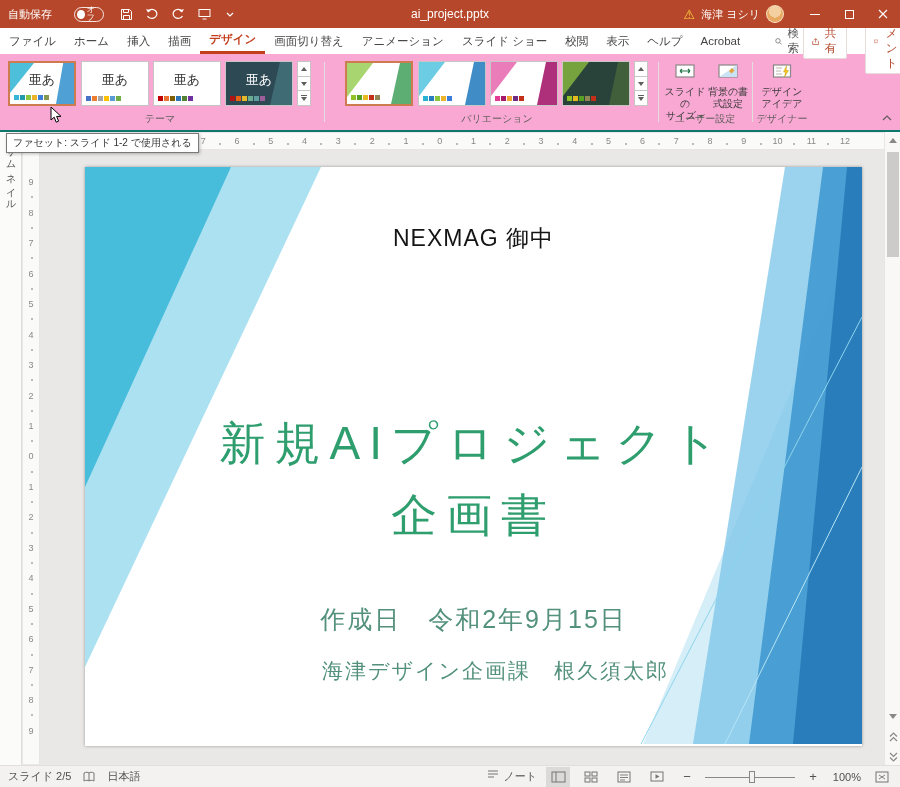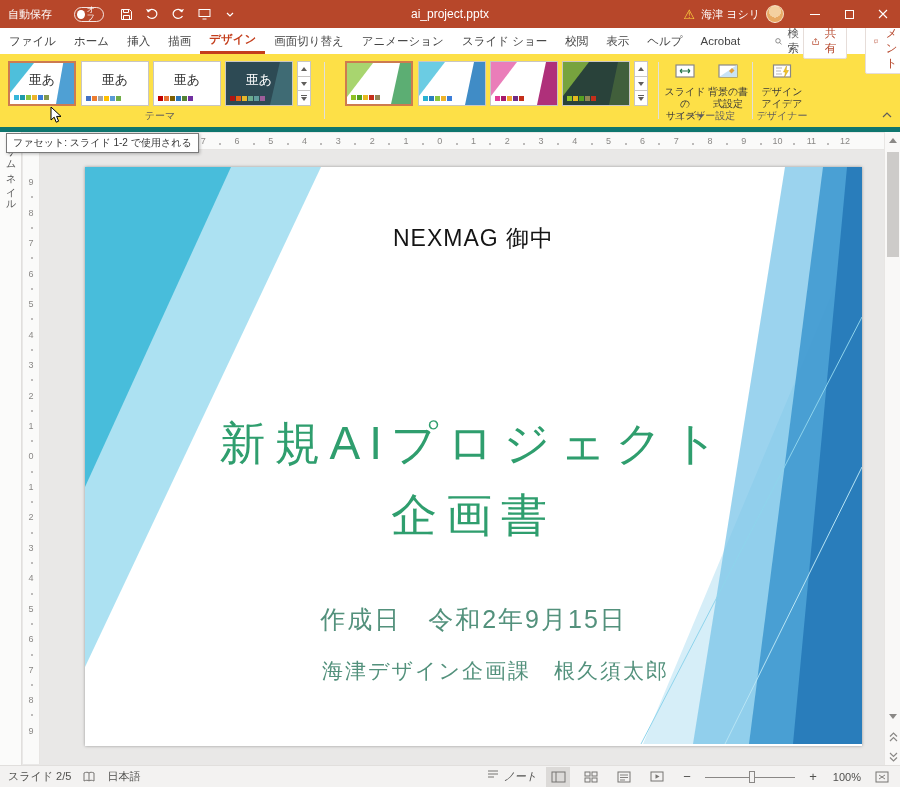--- a/index.html
+++ b/index.html
@@ -26,21 +26,21 @@
 
   
   .tabrow{position:absolute;top:28px;left:0;right:0;height:26px;background:#ffffff;display:flex;align-items:stretch;font-size:11.5px;color:#444;z-index:30;}
   .rtab{display:flex;align-items:center;padding:3px 9px;border:none;background:transparent;font-size:11.5px;color:#444;white-space:nowrap;}
   .rtab.selected{color:var(--tab-accent);border-bottom:3px solid var(--tab-accent);font-weight:bold;padding-top:3px;}
   .search-box{display:flex;align-items:center;gap:5px;margin-left:26px;color:#555;}
   .tab-actions{margin-left:auto;display:flex;align-items:center;gap:18px;margin-right:0;}
   .action-btn{display:flex;align-items:center;gap:4px;border:1px solid #e6ddd9;background:#fff;color:#b6472c;font-size:11.5px;padding:2px 8px;border-radius:2px;}
 
   
-  .ribbon{position:absolute;top:54px;left:0;right:0;height:78px;background:#fde047;border-bottom:5px solid #0f766e;z-index:20;}
+  .ribbon{position:absolute;top:54px;left:0;right:0;height:78px;background:#f9a8d4;border-bottom:2px solid #0f766e;z-index:20;}
   .thumb{position:absolute;top:7px;width:68px;height:45px;background:#fff;border:1px solid #c8c6c4;}
   .thumb.selected{border:2px solid #cd7b4f;}
   .mini{position:relative;width:100%;height:100%;background:#fff;overflow:hidden;}
   .mini.dark{background:#2d4a54;}
   .mini-text{position:absolute;left:50%;top:42%;transform:translate(-50%,-50%);font-size:13px;color:#333;white-space:nowrap;}
   .mini.dark .mini-text{color:#fff;}
   .mini-swatches{position:absolute;left:4px;bottom:4px;display:flex;gap:1px;}
   .sw{width:5px;height:5px;display:inline-block;}
   .m0-tl{position:absolute;left:0;top:0;width:24px;height:30px;background:var(--facet-cyan);clip-path:polygon(0 0,100% 0,0 100%);opacity:.85;}
   .m0-r{position:absolute;right:0;top:0;width:18px;height:100%;background:var(--facet-blue-mid);clip-path:polygon(40% 0,100% 0,100% 100%,0 100%);opacity:.9;}
@@ -93,21 +93,21 @@
   .scrollbar{position:absolute;right:0;top:132px;bottom:22px;width:16px;background:#f9f8f7;border-left:1px solid #e8e6e4;z-index:8;display:block;}
   .sb-btn{position:absolute;left:0;width:16px;height:17px;background:transparent;border:none;display:flex;align-items:center;justify-content:center;}
   .sb-thumb{position:absolute;left:2px;width:12px;top:20px;height:105px;background:#cdcbc9;}
   .sb-tri-up{width:0;height:0;border-left:4px solid transparent;border-right:4px solid transparent;border-bottom:5px solid #8a8886;}
   .sb-tri-down{width:0;height:0;border-left:4px solid transparent;border-right:4px solid transparent;border-top:5px solid #8a8886;}
 
   
   .statusbar{position:absolute;left:0;right:0;bottom:0;height:22px;background:#f3f2f1;border-top:1px solid #e1dfdd;display:flex;align-items:center;font-size:11px;color:#50504e;z-index:40;padding:0 6px 0 8px;}
   .sb-left{display:flex;align-items:center;gap:12px;}
   .sb-right{margin-left:auto;display:flex;align-items:center;gap:9px;}
-  .notes-btn{display:flex;gap:4px;border:none;background:transparent;font-size:11px;color:#50504e;font-style:italic;}
+  .notes-btn{display:flex;gap:4px;border:none;background:transparent;font-size:11px;color:#50504e;}
   .view-btn{width:24px;height:20px;display:flex;align-items:center;justify-content:center;border:none;background:transparent;}
   .view-btn.active{background:#dcdad8;}
   .zoom-btn{width:18px;height:18px;border:none;background:transparent;font-size:13px;color:#50504e;display:flex;align-items:center;justify-content:center;}
   .zoom-track{position:relative;width:90px;height:14px;}
   .zoom-track .line{position:absolute;left:0;right:0;top:7px;height:1px;background:#8a8886;}
   .zoom-track .tick{position:absolute;left:50%;top:4px;width:1px;height:7px;background:#8a8886;}
   .zoom-thumb{position:absolute;left:44px;top:1px;width:6px;height:12px;background:#f3f2f1;border:1px solid #8a8886;}
   .zoom-label{min-width:30px;text-align:right;}
 </style>
 </head>
@@ -342,20 +342,21 @@
       <button class="gal-btn">
           <span class="tri-down"></span>
         </button>
       <button class="gal-btn">
           <span class="more-glyph">
             <span class="bar"></span>
             <span class="tri-down"></span>
           </span>
         </button>
     </div>
+    <div class="grp-label" style="left:345px;width:304px">バリエーション</div>
     <div class="grp-divider" style="left:658px"></div>
 
     <button class="big-btn" style="left:663px;width:44px">
       <span class="bicon">
         <svg width="22" height="18" viewBox="0 0 22 18">
             <rect x="2" y="2" width="18" height="12" fill="#fff" stroke="#8a8886" stroke-width="1.2"></rect>
             <path d="M6,8 H16 M6,8 l2,-2 M6,8 l2,2 M16,8 l-2,-2 M16,8 l-2,2" stroke="#217346" stroke-width="1.1" fill="none"></path>
           </svg>
       </span>
       <span>スライドの</span>

